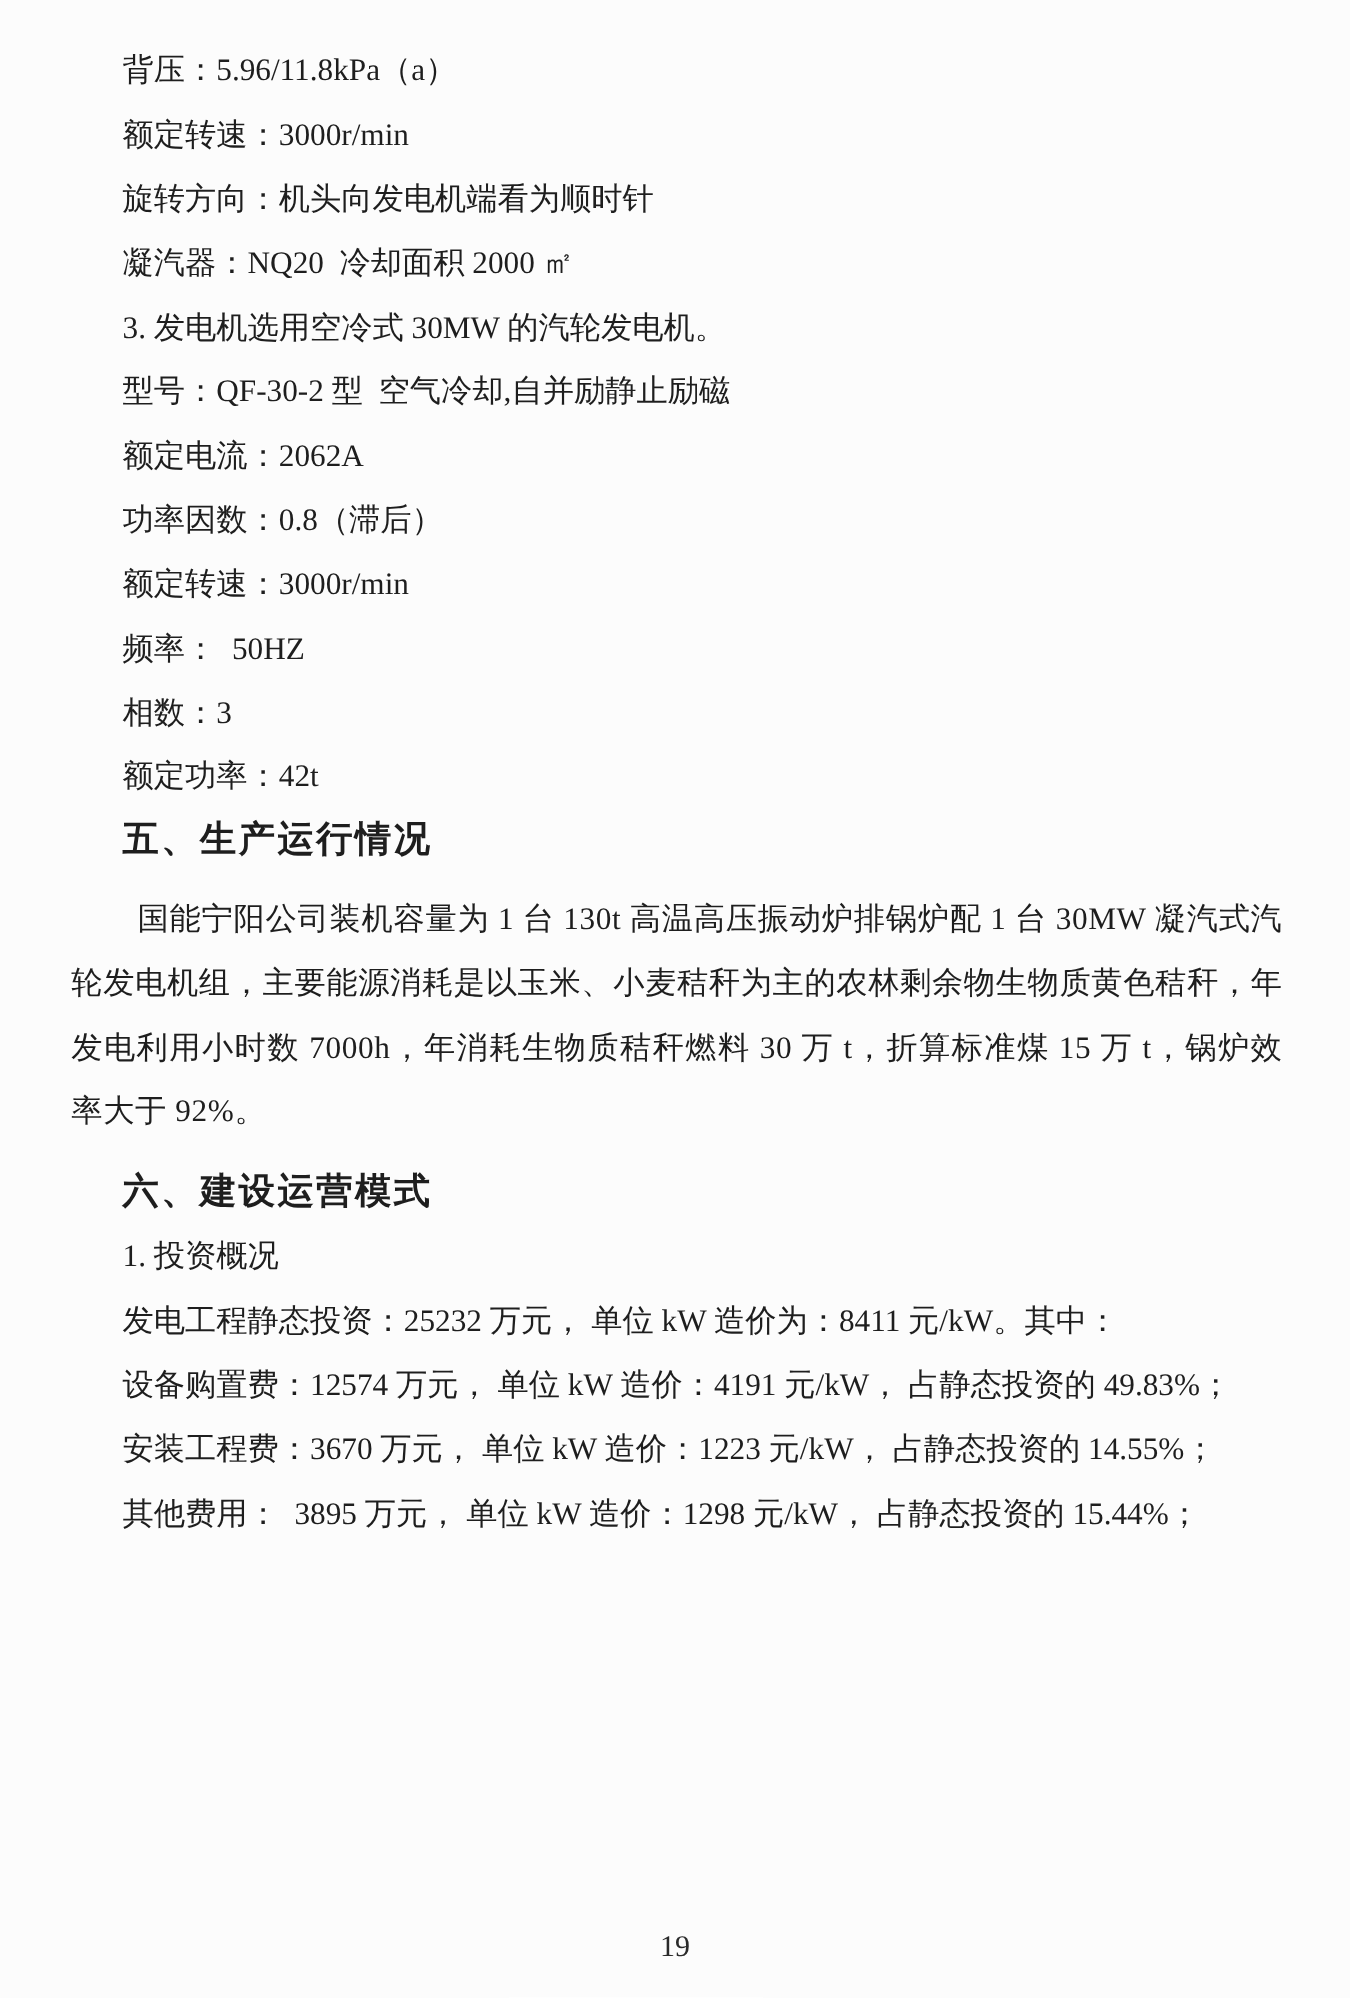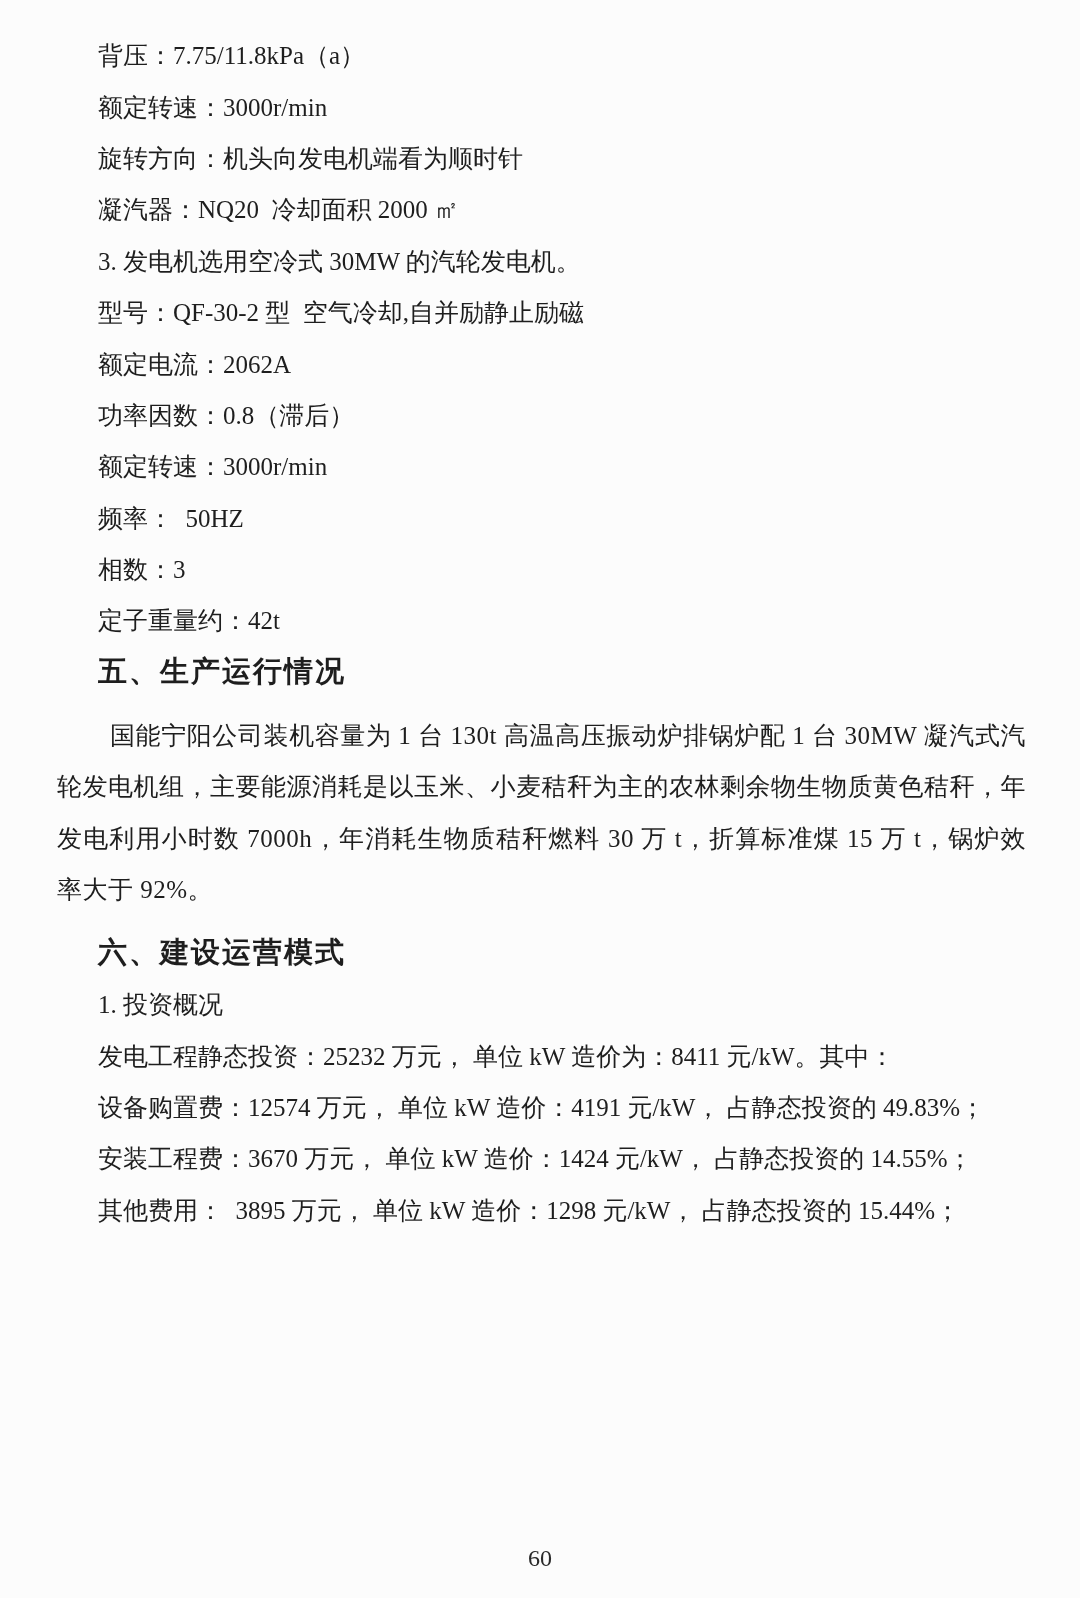--- a/index.html
+++ b/index.html
@@ -52,42 +52,42 @@
     font-size:24px;
     color:#2a2a2a;
   }
 </style>
 </head>
 <body>
 
 <div class="page">
   <div class="content">
 
-    <div class="line">背压：7.75/11.8kPa（a）</div>
+    <div class="line">背压：5.96/11.8kPa（a）</div>
     <div class="line">额定转速：3000r/min</div>
     <div class="line">旋转方向：机头向发电机端看为顺时针</div>
     <div class="line">凝汽器：NQ20  冷却面积 2000 ㎡</div>
     <div class="line">3. 发电机选用空冷式 30MW 的汽轮发电机。</div>
     <div class="line">型号：QF-30-2 型  空气冷却,自并励静止励磁</div>
     <div class="line">额定电流：2062A</div>
     <div class="line">功率因数：0.8（滞后）</div>
     <div class="line">额定转速：3000r/min</div>
     <div class="line">频率：  50HZ</div>
     <div class="line">相数：3</div>
-    <div class="line">定子重量约：42t</div>
+    <div class="line">额定功率：42t</div>
 
     <div class="heading">五、生产运行情况</div>
 
     <p class="para">国能宁阳公司装机容量为 1 台 130t 高温高压振动炉排锅炉配 1 台 30MW 凝汽式汽轮发电机组，主要能源消耗是以玉米、小麦秸秆为主的农林剩余物生物质黄色秸秆，年发电利用小时数 7000h，年消耗生物质秸秆燃料 30 万 t，折算标准煤 15 万 t，锅炉效率大于 92%。</p>
 
     <div class="heading">六、建设运营模式</div>
 
     <div class="line">1. 投资概况</div>
 
     <div class="line">发电工程静态投资：25232 万元， 单位 kW 造价为：8411 元/kW。其中：</div>
     <div class="line">设备购置费：12574 万元， 单位 kW 造价：4191 元/kW， 占静态投资的 49.83%；</div>
-    <div class="line">安装工程费：3670 万元， 单位 kW 造价：1424 元/kW， 占静态投资的 14.55%；</div>
+    <div class="line">安装工程费：3670 万元， 单位 kW 造价：1223 元/kW， 占静态投资的 14.55%；</div>
     <div class="line">其他费用：  3895 万元， 单位 kW 造价：1298 元/kW， 占静态投资的 15.44%；</div>
 
   </div>
 
-  <div class="page-number">60</div>
+  <div class="page-number">19</div>
 </div>
 
 </body></html>

